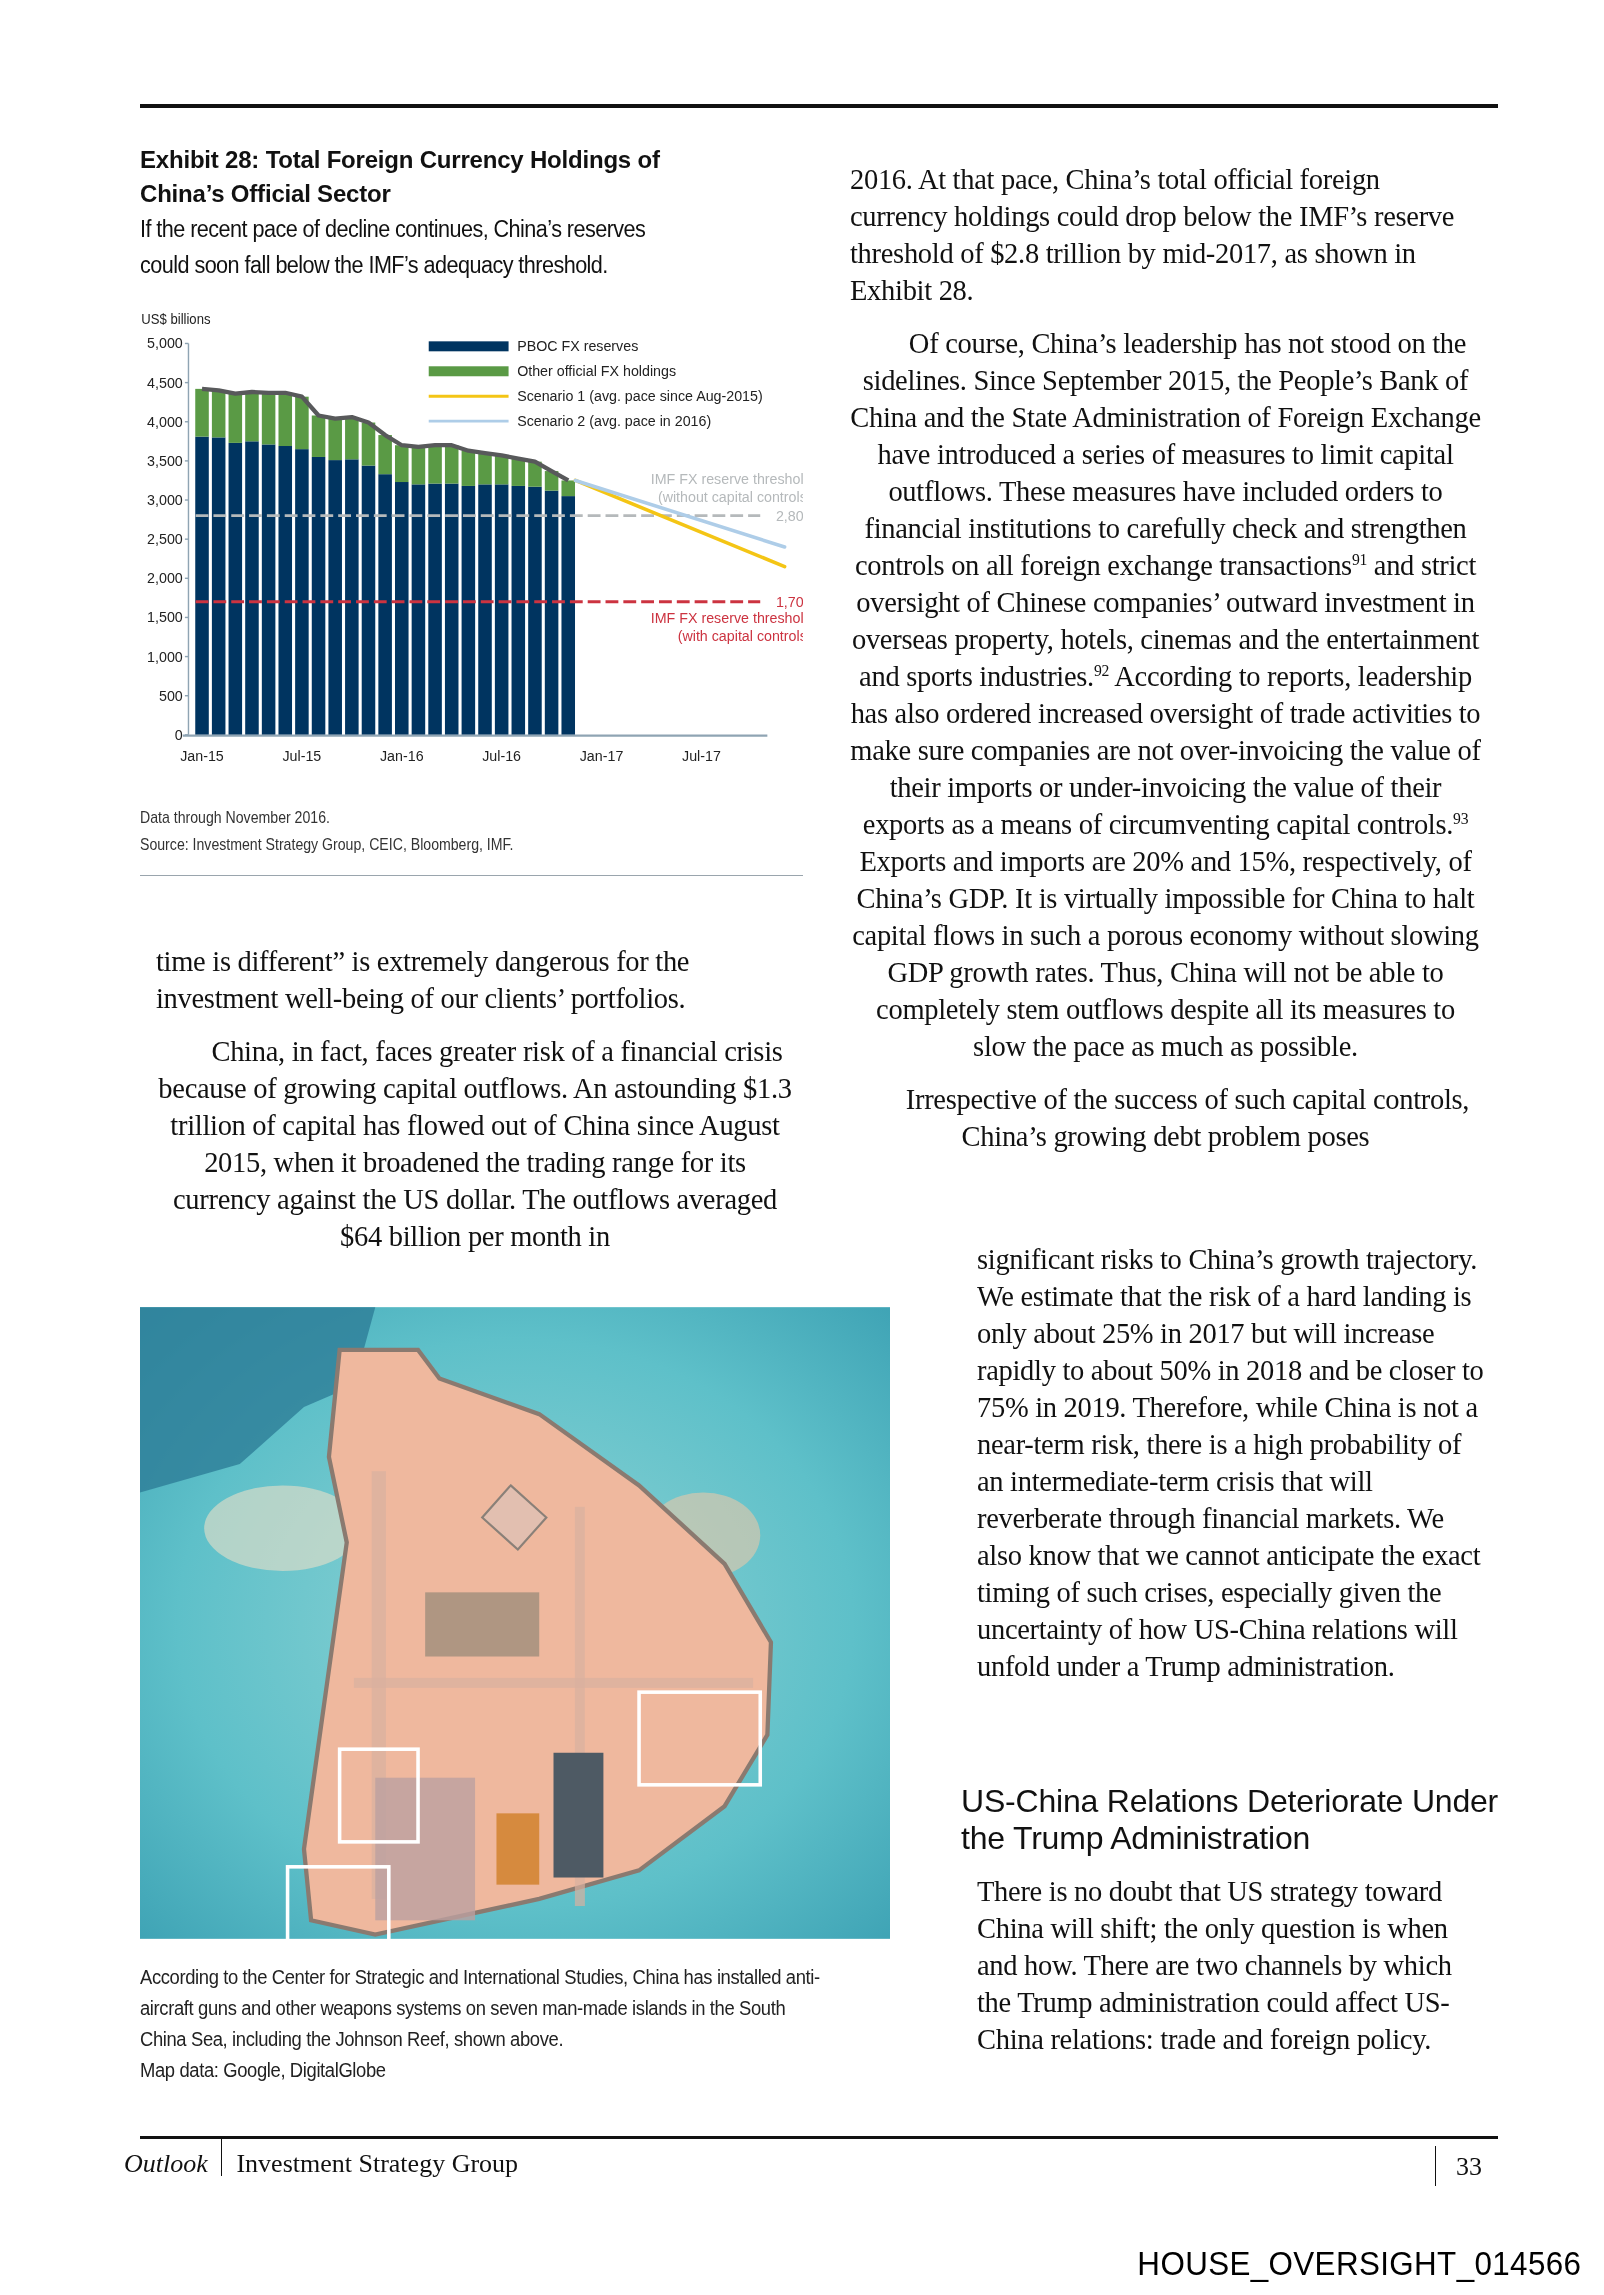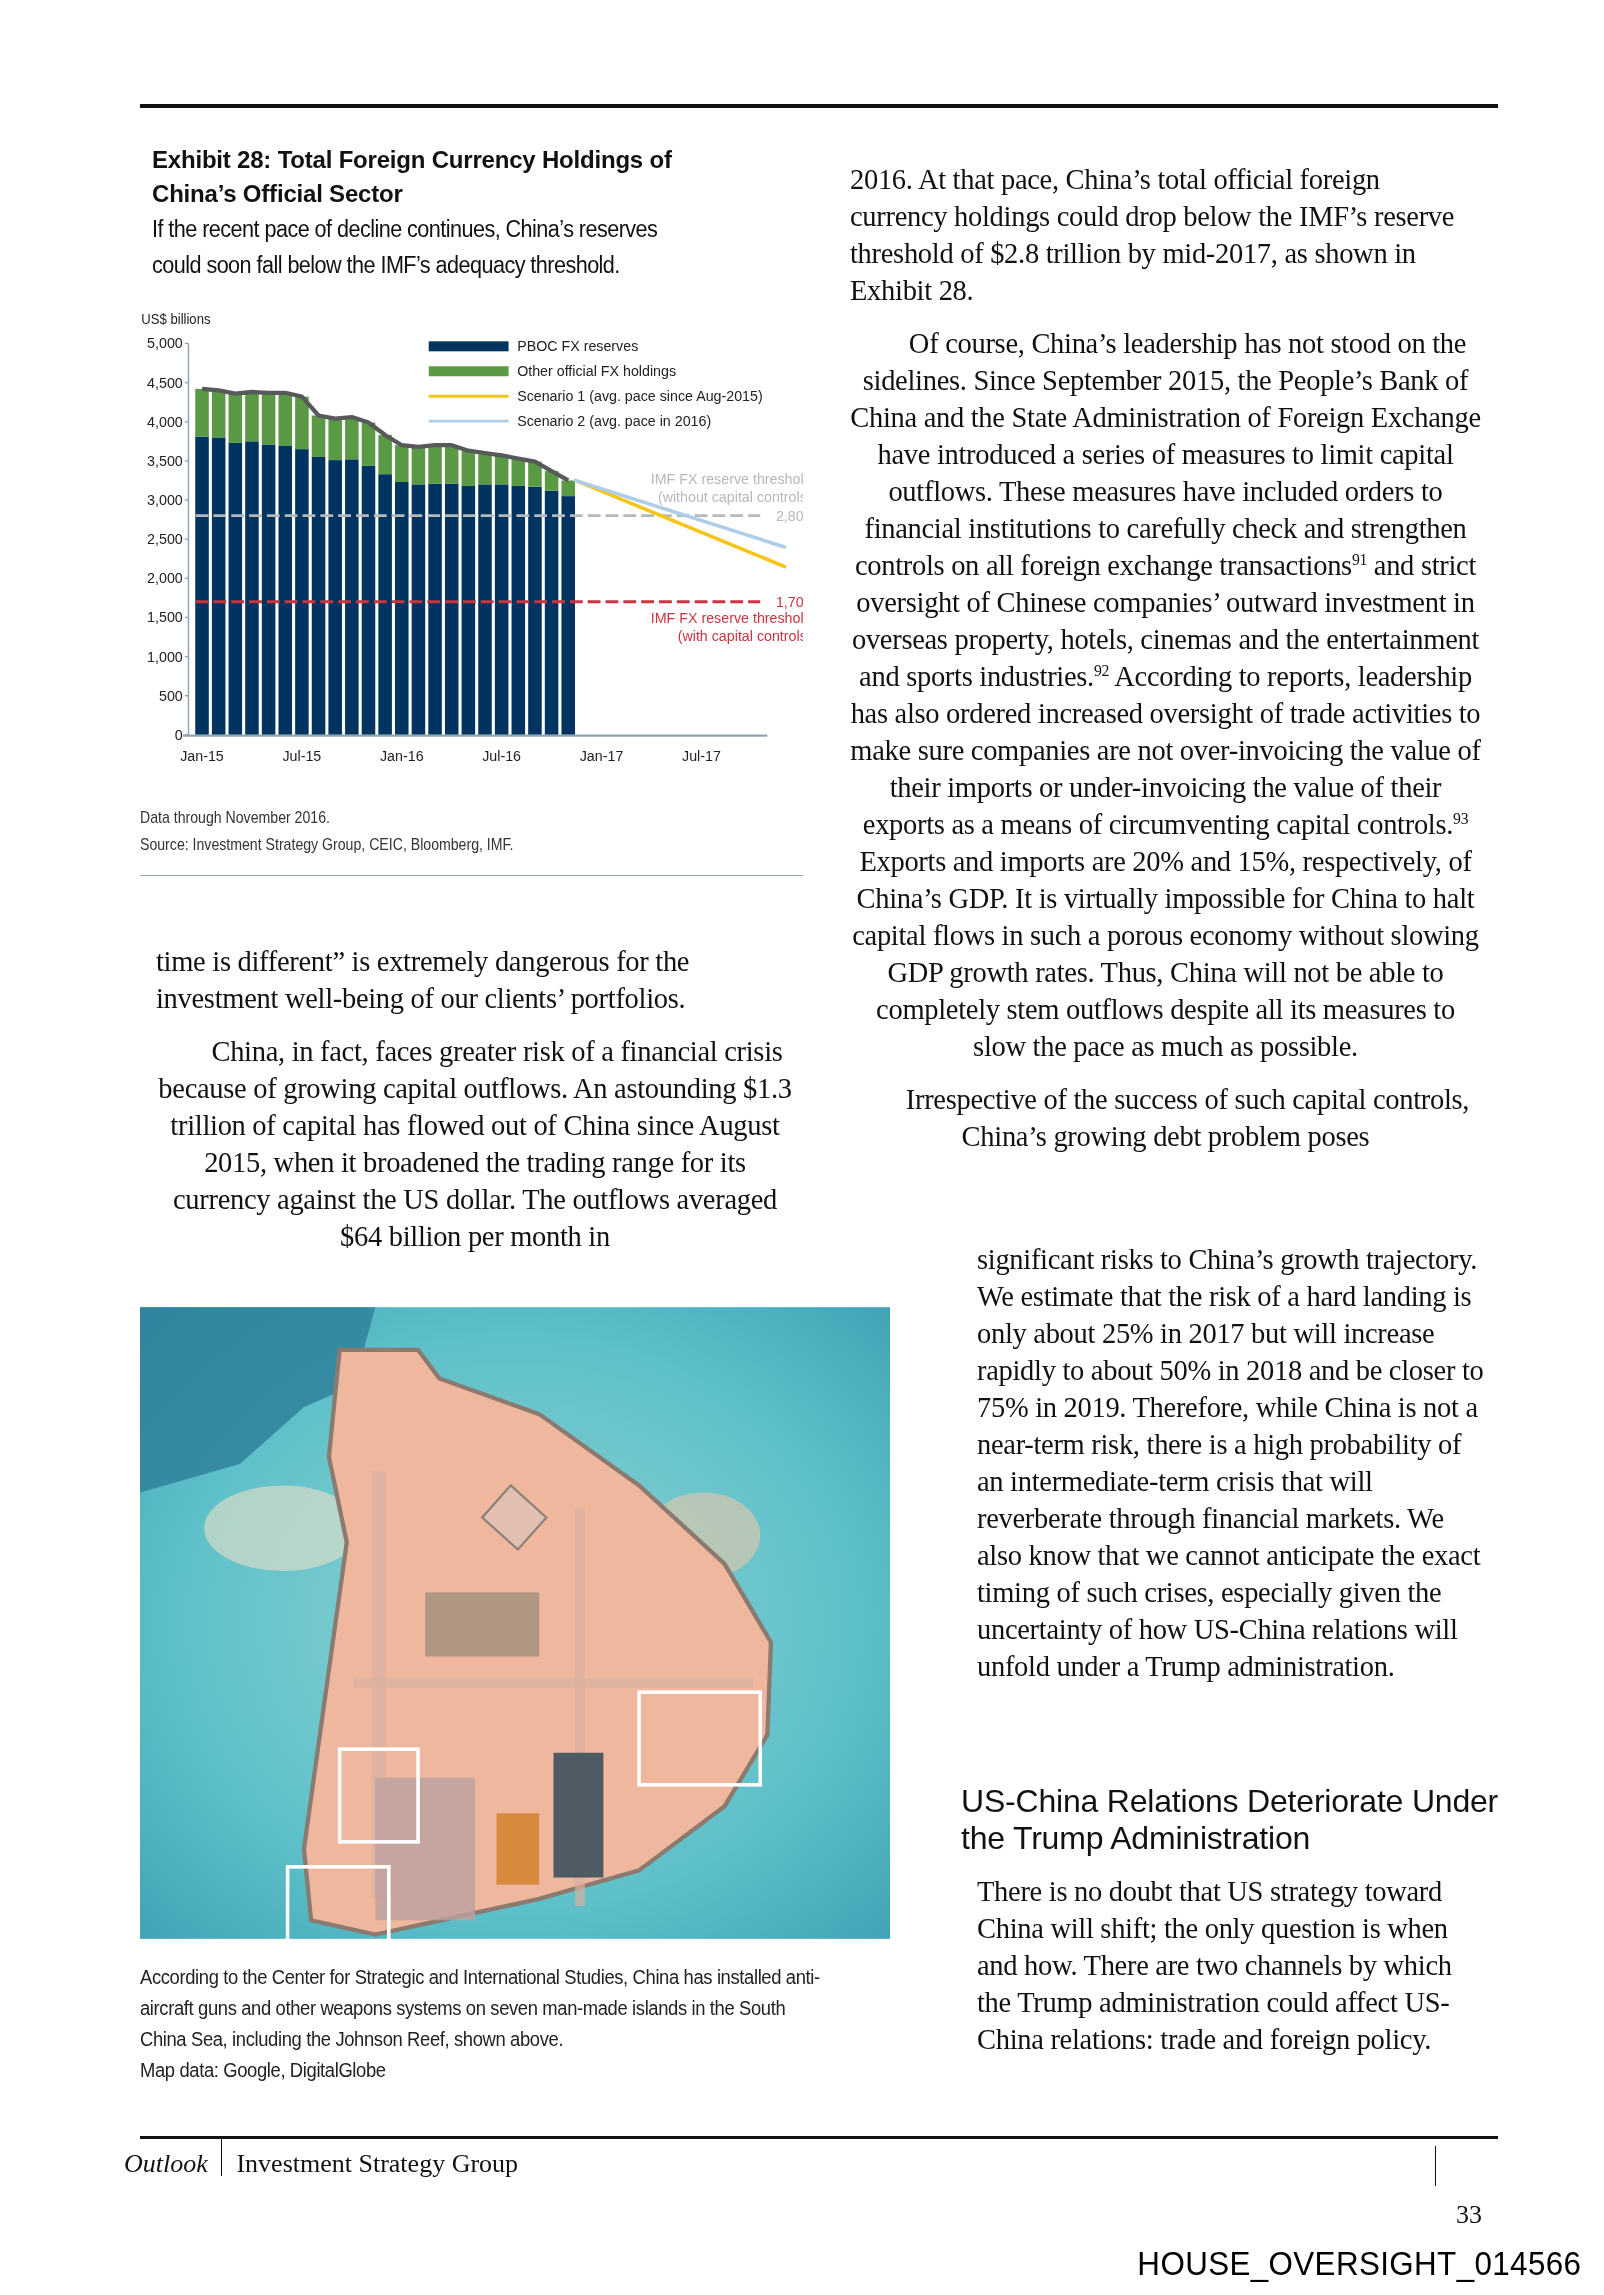--- a/index.html
+++ b/index.html
@@ -1,18 +1,18 @@
 <!DOCTYPE html>
 <html style="font-size:11.4px"><head>
 <meta charset="utf-8">
 <style>
   html, body { margin:0; padding:0; background:#ffffff; }
   body { width:1604px; height:2295px; position:relative; overflow:hidden; font-family:"Liberation Serif", serif; color:#111; }
   .rule-top { position:absolute; left:140px; top:104px; width:1358px; height:3.6px; background:#111; }
-  .col-left { position:absolute; left:152px; top:143px; width:663px; }
+  .col-left { position:absolute; left:140px; top:143px; width:663px; }
   .exhibit-title { font-family:"Liberation Sans", sans-serif; font-weight:bold; font-size:24px; line-height:34px; letter-spacing:-0.2px; }
   .exhibit-sub { font-family:"Liberation Sans", sans-serif; font-size:23.5px; line-height:36px; letter-spacing:-0.6px; transform:scaleX(0.92); transform-origin:left; width:720px; }
   .chart-wrap { position:absolute; left:140px; top:307px; width:663px; height:485px; }
   .chart-wrap svg { position:absolute; left:0; top:0; }
   .chart-notes { position:absolute; left:140px; top:804px; font-family:"Liberation Sans", sans-serif; font-size:15.7px; line-height:27px; color:#333; transform:scaleX(0.9); transform-origin:left; }
   .rule-chart { position:absolute; left:140px; top:875px; width:663px; height:1.4px; background:#9aa5ad; }
   .body-text { font-family:"Liberation Serif", serif; font-size:28.5px; line-height:37px; color:#111; letter-spacing:-0.3px; }
   .body-text p { margin:16px; }
   .indent { text-indent:44px;text-align:center; }
   .left-text { position:absolute; left:140px; top:927px; width:670px; }
@@ -21,21 +21,21 @@
   .right-head { position:absolute; left:961px; top:1783px; width:542px; font-family:"Liberation Sans", sans-serif; font-weight:normal; font-size:32px; line-height:37px; letter-spacing:-0.2px; }
   .right-body2 { position:absolute; left:961px; top:1857px; width:542px; }
   sup { font-size:15.7px; line-height:0; vertical-align:super; }
   .photo { position:absolute; left:140px; top:1307px; width:750px; height:632px; overflow:hidden; }
   .photo-caption { position:absolute; left:140px; top:1962px; width:756px; font-family:"Liberation Sans", sans-serif; font-size:20px; line-height:31px; color:#222; letter-spacing:-0.4px; transform:scaleX(0.92); transform-origin:left; }
   .rule-bottom { position:absolute; left:140px; top:2136px; width:1358px; height:2.9px; background:#111; }
   .footer { position:absolute; left:124px; top:2146px; width:1358px; height:43px; font-size:26px; }
   .footer .pub { font-style:italic; }
   .footer .sep { display:inline-block; width:1.4px; height:40px; background:#111; vertical-align:middle; margin:0 14.3px 0 13px; position:relative; top:-10px; }
   .footer .page-sep { position:absolute; right:46px; top:0; width:1.4px; height:40px; background:#111; }
-  .footer .page { position:absolute; right:0; top:5.7px;margin-top:48px; }
+  .footer .page { position:absolute; right:0; top:5.7px; }
   .stamp { position:absolute; right:23px; top:2245px; font-family:"Liberation Sans", sans-serif; font-size:33px; letter-spacing:0.4px; color:#000; transform:scaleX(0.95); transform-origin:right; }
 </style>
 </head>
 <body>
 
 <div class="rule-top"></div>
 
 <div class="col-left">
   <div class="exhibit-title">Exhibit 28: Total Foreign Currency Holdings of</div>
   <div class="exhibit-title">China’s Official Sector</div>

